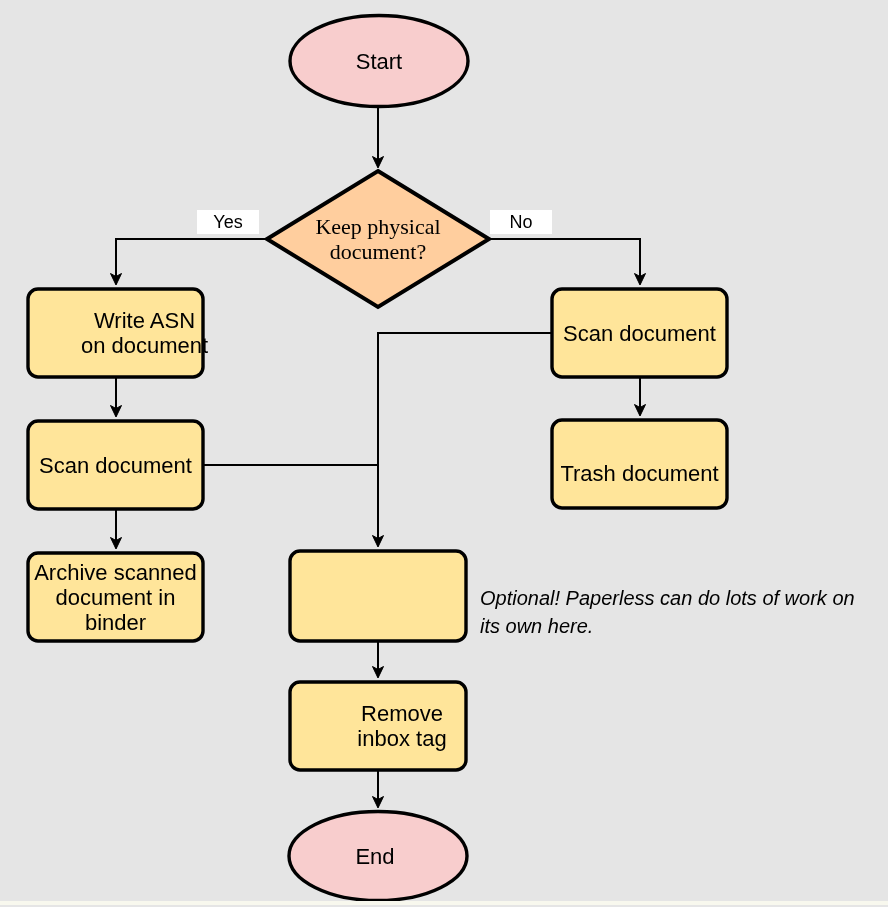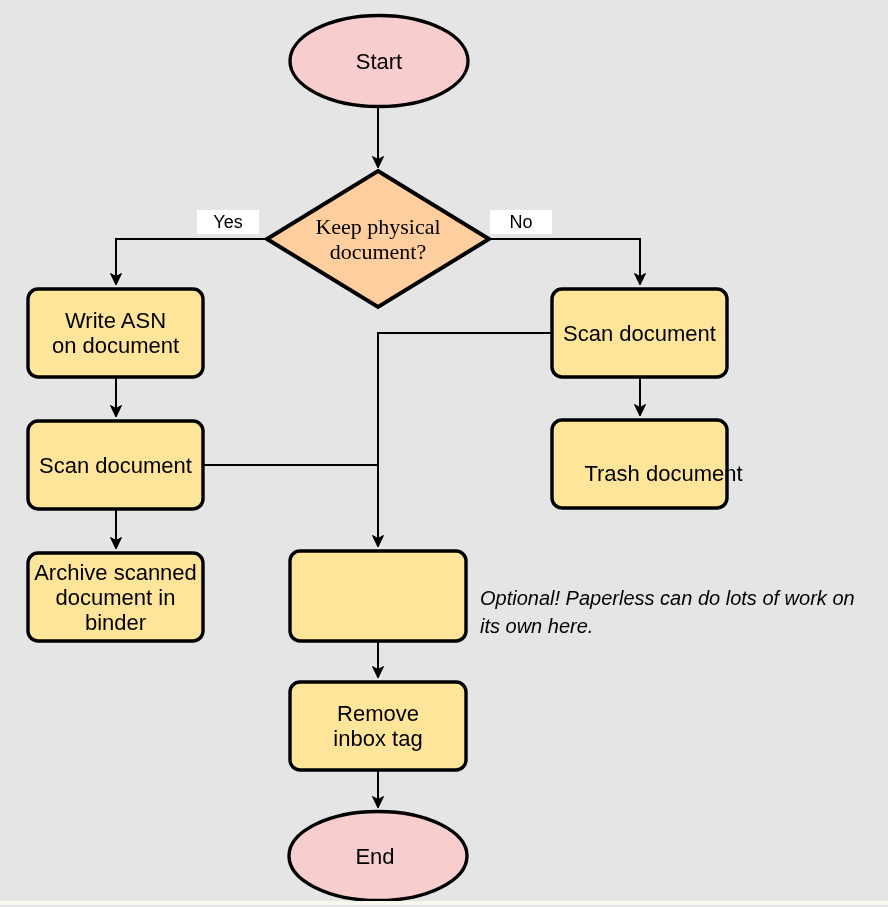--- a/index.html
+++ b/index.html
@@ -101,35 +101,35 @@
     <ellipse class="shape" cx="378" cy="856" rx="89" ry="44.5" fill="#f8cdcd"></ellipse>
 
     <rect x="0" y="901" width="888" height="4" fill="#f8f8ee"></rect>
   </svg>
 
   <div class="node-label" style="left:290px; top:15px; width:178px; height:92px;">Start</div>
 
   <div class="node-label" style="left:267px; top:171px; width:222px; height:136px;font-family:Liberation Serif, serif;">Keep physical
 document?</div>
 
-  <div class="node-label" style="left:28px; top:289px; width:175px; height:88px;">Write ASN
+  <div class="node-label" style="left:28px; top:289px; width:175px; height:88px;padding-left:29px;">Write ASN
 on document</div>
 
   <div class="node-label" style="left:28px; top:421px; width:175px; height:88px;">Scan document</div>
 
   <div class="node-label" style="left:28px; top:553px; width:175px; height:88px;">Archive scanned
 document in
 binder</div>
 
   <div class="node-label" style="left:552px; top:289px; width:175px; height:88px;">Scan document</div>
 
-  <div class="node-label" style="left:552px; top:420px; width:175px; height:106px;margin-left:24px;">Trash document</div>
+  <div class="node-label" style="left:552px; top:420px; width:175px; height:106px;">Trash document</div>
 
 
-  <div class="node-label" style="left:290px; top:682px; width:176px; height:88px;">Remove
+  <div class="node-label" style="left:290px; top:682px; width:176px; height:88px;padding-left:24px;">Remove
 inbox tag</div>
 
   <div class="node-label" style="left:286px; top:812px; width:178px; height:88px;">End</div>
 
   <div class="edge-label" style="left:197px; top:210px; width:62px; height:24px;">Yes</div>
 
   <div class="edge-label" style="left:490px; top:210px; width:62px; height:24px;">No</div>
 
   <div class="note-text">Optional! Paperless can do lots of work on
 its own here.</div>

